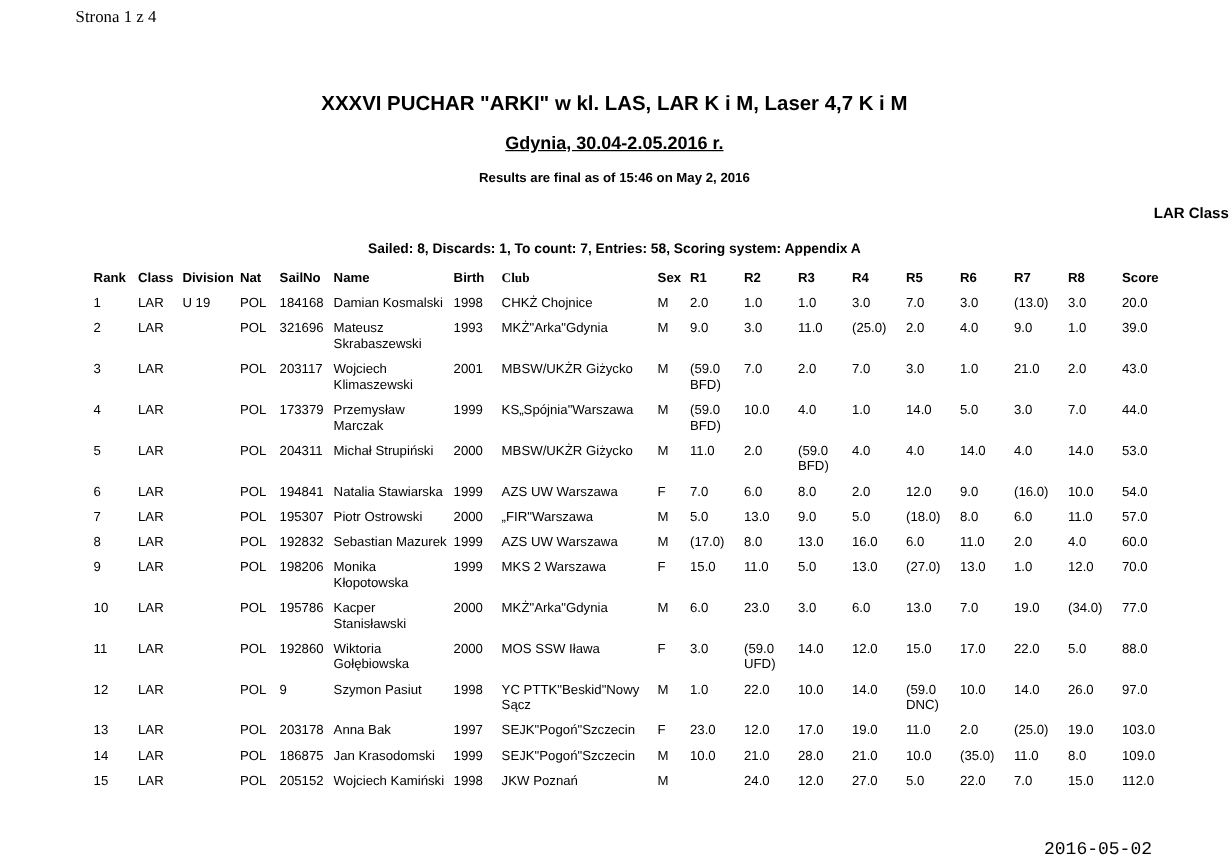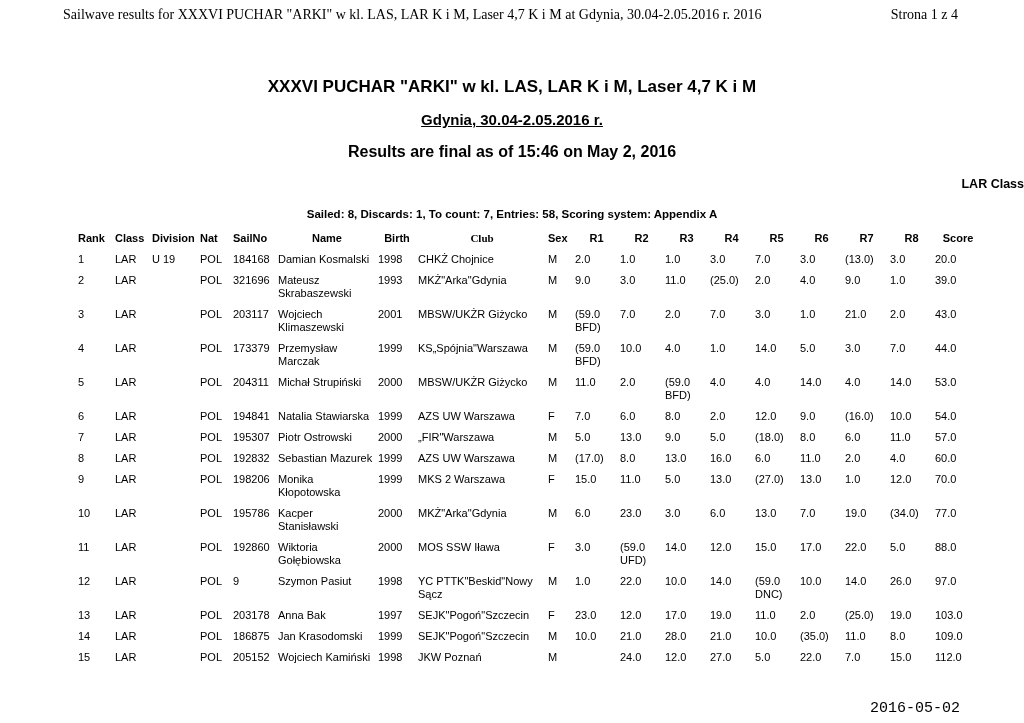--- a/index.html
+++ b/index.html
@@ -16,31 +16,31 @@
     font-size: 14px;
     padding: 7px 66px 0 63px;
   }
   .title-block {
     text-align: center;
     margin-top: 54px;
     font-weight: bold;
   }
   .event-title   { font-size: 17px;   margin: 0 0 14px 0; }
   .venue-dates   { font-size: 15px;   margin: 0 0 15px 0; text-decoration: underline; }
-  .status-line   { font-size: 16px; margin: 0 0 16px 0; }
+  .status-line   { font-size: 11px; margin: 0 0 16px 0; }
   .class-heading { font-size: 12.5px; margin: 0 0 17px 0; text-align: right; }
   .series-line   { font-size: 11.5px; margin: 0; }
   table.results {
     border-collapse: collapse;
     table-layout: fixed;
     margin: 8px 0 0 78px;
     font-size: 11px;
   }
   table.results th {
-    font-weight: bold; text-align: center; vertical-align: top;
+    font-weight: bold; text-align: left; vertical-align: top;
     padding: 4px 2px 4px 0; line-height: 13px;
     overflow: visible; white-space: nowrap;
   }
   table.results td {
     text-align: left; vertical-align: top;
     padding: 4px 4px 4px 0; line-height: 13px;
     word-wrap: normal;
   }
   table.results th:nth-child(-n+5), table.results th:nth-child(9) { text-align: left; }
   table.results th:nth-child(1)  { width: 37px;  }
@@ -60,21 +60,20 @@
   .page-footer {
     position: absolute; right: 64px; bottom: 6px;
     font-family: Liberation Mono, monospace;
     font-size: 15px;
   }
 </style>
 </head>
 <body>
 
 <div class="page-header">
-  <span>Sailwave results for XXXVI PUCHAR "ARKI" w kl. LAS, LAR K i M, Laser 4,7 K i M at Gdynia, 30.04-2.05.2016 r. 2016</span>
   <span>Strona 1 z 4</span>
 </div>
 
 <div class="title-block">
   <div class="event-title">XXXVI PUCHAR "ARKI" w kl. LAS, LAR K i M, Laser 4,7 K i M</div>
   <div class="venue-dates">Gdynia, 30.04-2.05.2016 r.</div>
   <div class="status-line">Results are final as of 15:46 on May 2, 2016</div>
   <div class="class-heading">LAR Class</div>
   <div class="series-line">Sailed: 8, Discards: 1, To count: 7, Entries: 58, Scoring system: Appendix A</div>
 </div>

